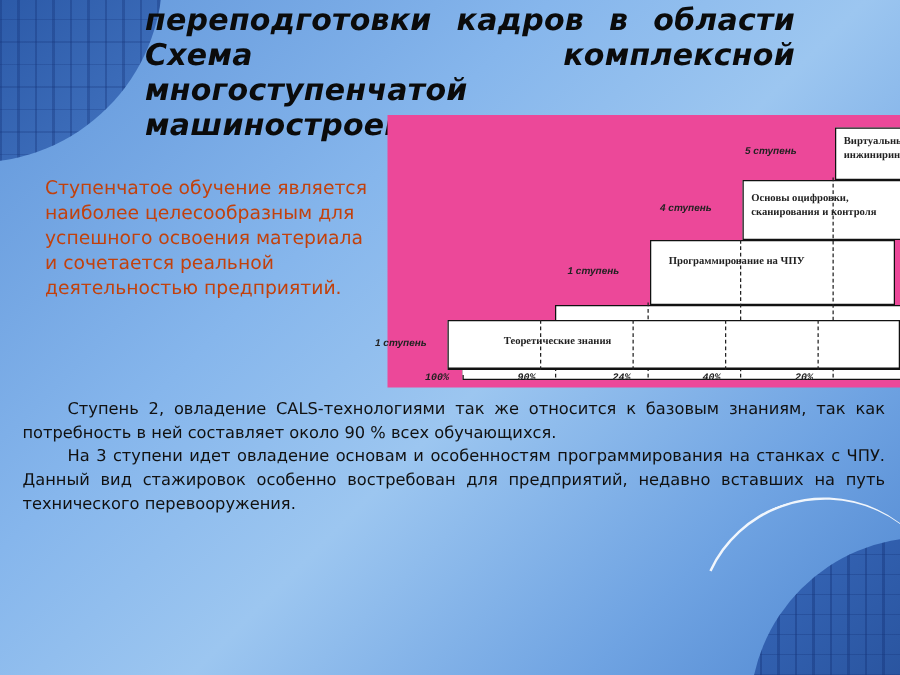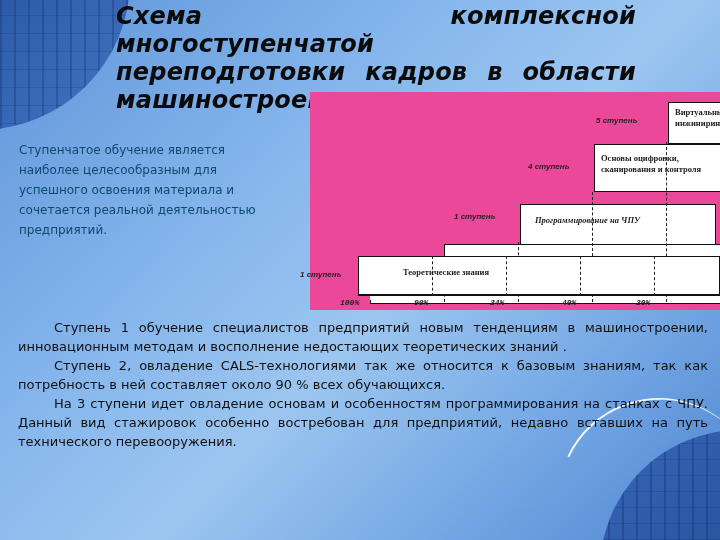--- a/index.html
+++ b/index.html
@@ -44,22 +44,22 @@
   .title {
     position:absolute; left:116px; top:2px; width:520px;
     font-family: "DejaVu Sans", sans-serif; font-weight:bold; font-style:italic;
     font-size:24px; line-height:28px; color:#0b0b0b; text-align:justify;
     text-align-last:left; letter-spacing:0.2px;
   }
   .title span { display:block; text-align:justify; text-align-last:justify; }
   .title span.last { text-align-last:left; }
 
   .intro {
-    position:absolute; left:19px; top:140px; width:260px;
-    font-size:12px; line-height:20px; color:#0c4a6e;
+    position:absolute; left:36px; top:140px; width:260px;
+    font-size:15px; line-height:20px; color:#c2410c;
   }
 
   .diagram {
     position:absolute; left:298px; top:92px; width:422px; height:218px;
     background:#ec4899;
     margin-left:12px;
   }
   .step-box {
     position:absolute; border:1.5px solid #111; background:#fff;
     font-family: "Liberation Serif", serif; font-size:8.5px; font-weight:bold;
@@ -88,40 +88,40 @@
 
 <div class="bg-layer">
   <div class="corner-tl"></div>
   <div class="arc-tl2"></div>
   <div class="arc-tl"></div>
   <div class="corner-br"></div>
   <div class="arc-br"></div>
 </div>
 
 <div class="title">
+  <span>переподготовки кадров в области</span>
   <span>Схема комплексной многоступенчатой</span>
-  <span>переподготовки кадров в области</span>
   <span class="last">машиностроения</span>
 </div>
 
 <div class="intro">Ступенчатое обучение является наиболее целесообразным для успешного освоения материала и сочетается реальной деятельностью предприятий.</div>
 
 <div class="diagram">
 
   <div class="step-box" style="left:358px; top:10px; width:64px; height:42px;">
     <span>Виртуальный инжиниринг</span>
   </div>
   <div class="step-label" style="left:286px; top:24px;">5 ступень</div>
 
   <div class="step-box" style="left:284px; top:52px; width:138px; height:48px; padding-top:8px;">
     <span>Основы оцифровки, сканирования и контроля</span>
   </div>
   <div class="step-label" style="left:218px; top:70px;">4 ступень</div>
 
-  <div class="step-box" style="left:210px; top:112px; width:196px; height:52px; padding-top:10px; padding-left:14px;font-style:italic;">
+  <div class="step-box" style="left:210px; top:100px; width:196px; height:52px; padding-top:10px; padding-left:14px;">
     <span>Программирование на ЧПУ</span>
   </div>
   <div class="step-label" style="left:144px; top:120px;">1 ступень</div>
 
   <div class="step-box" style="left:134px; top:152px; width:288px; height:50px; padding-top:18px; padding-left:40px;">
     <span>CALS - технологии</span>
   </div>
   <div class="step-label" style="left:74px; top:168px;">2 ступень</div>
 
   <div class="step-box" style="left:60px; top:202px; width:362px; height:-36px;"></div>
@@ -144,16 +144,15 @@
 <div class="dash" style="left:580px; top:256px; height:40px;"></div>
 <div class="dash" style="left:654px; top:256px; height:40px;"></div>
 
 <div class="pct" style="left:340px; top:298px;">100%</div>
 <div class="pct" style="left:414px; top:298px;text-align:center;">90%</div>
 <div class="pct" style="left:490px; top:298px;">24%</div>
 <div class="pct" style="left:562px; top:298px;">40%</div>
 <div class="pct" style="left:636px; top:298px;">20%</div>
 
 <div class="body-text">
-  <p>Ступень 1 обучение специалистов предприятий новым тенденциям в машиностроении, инновационным методам и восполнение недостающих теоретических знаний .</p>
   <p>Ступень 2, овладение CALS-технологиями так же относится к базовым знаниям, так как потребность в ней составляет около 90 % всех обучающихся.</p>
   <p>На 3 ступени идет овладение основам и особенностям программирования на станках с ЧПУ. Данный вид стажировок особенно востребован для предприятий, недавно вставших на путь технического перевооружения.</p>
 </div>
 
 </body></html>

